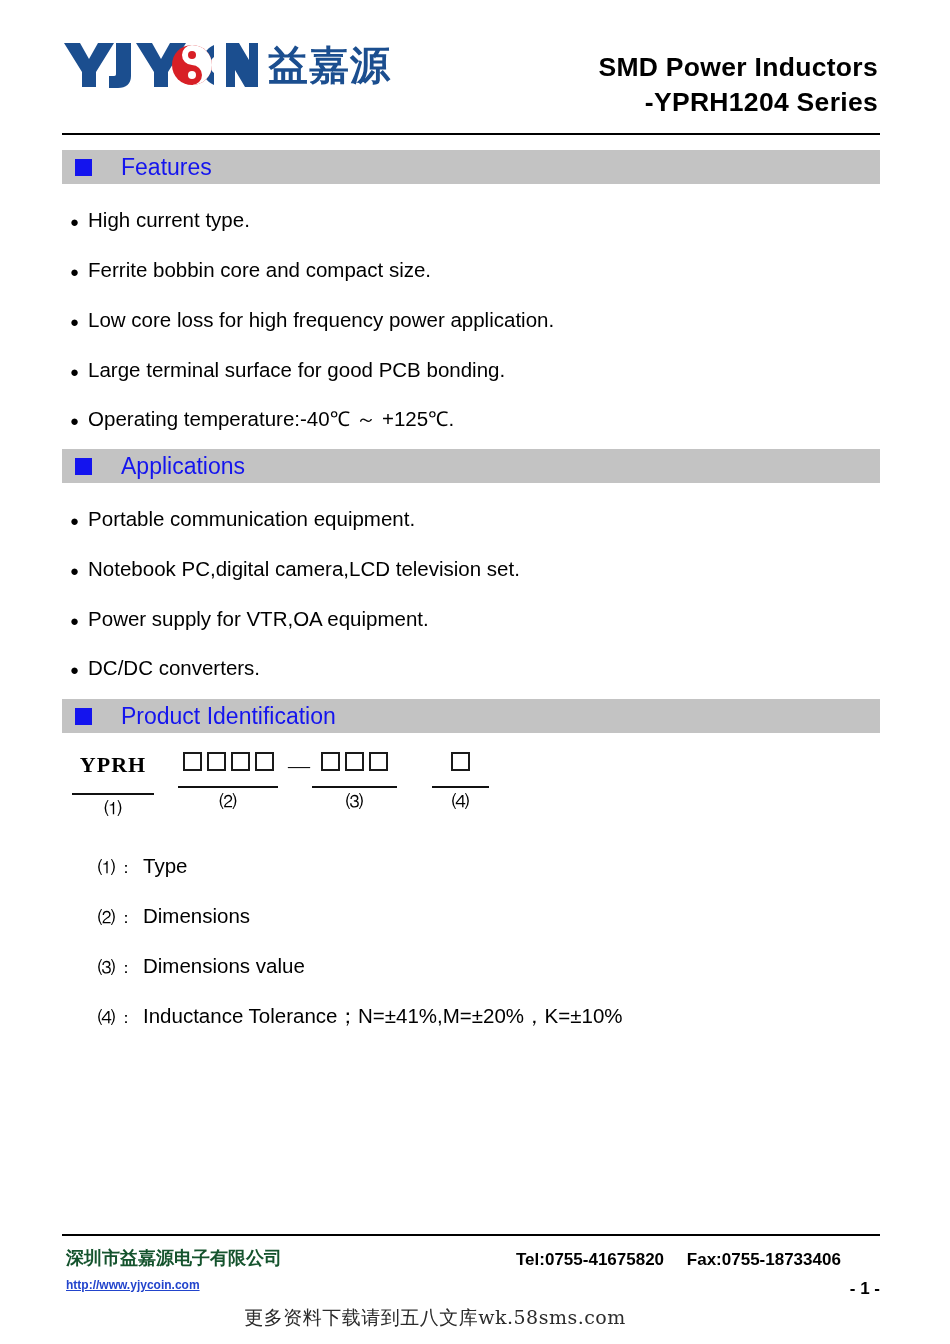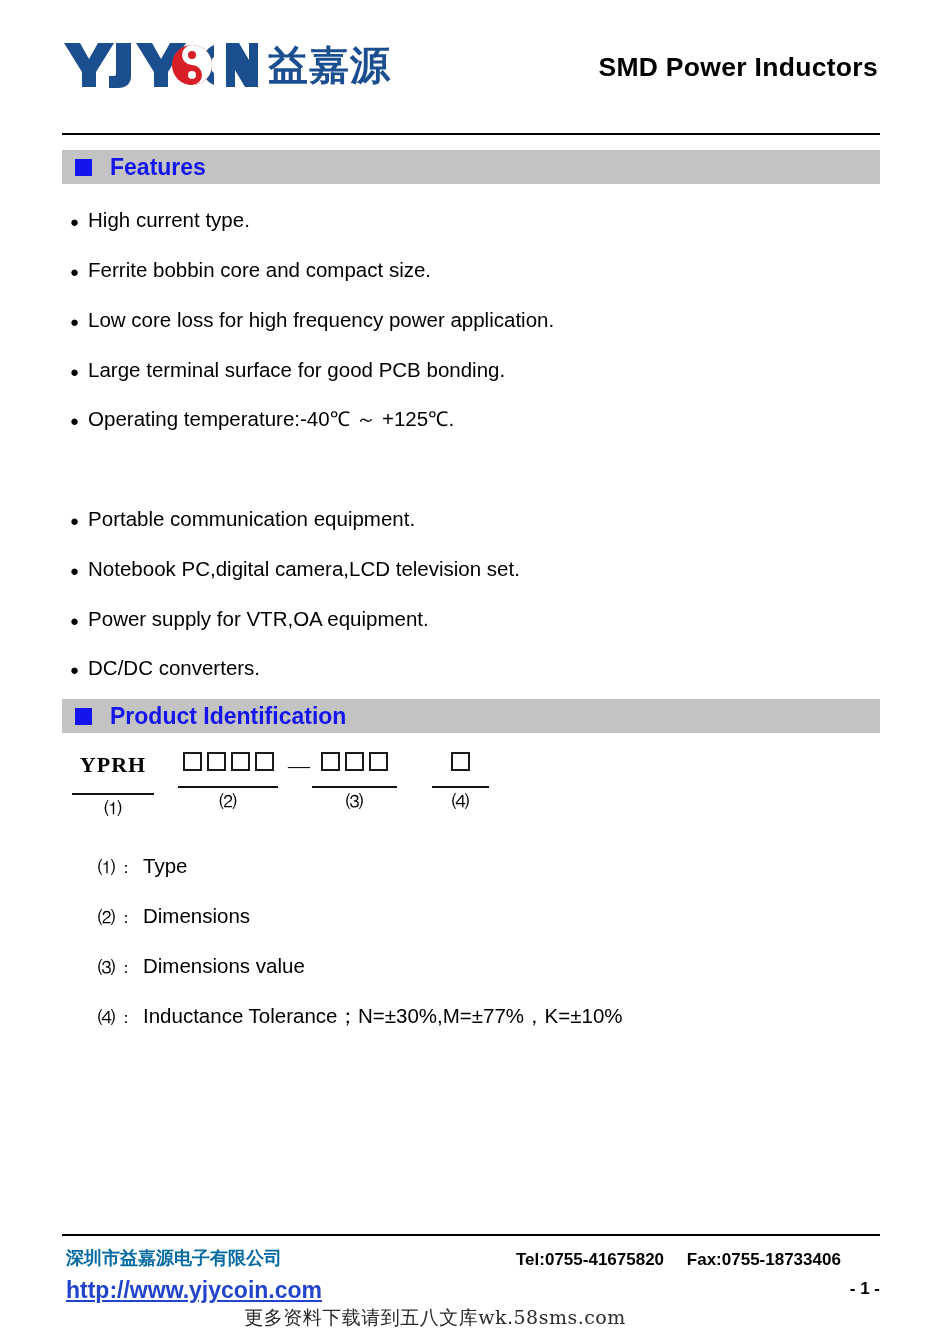--- a/index.html
+++ b/index.html
@@ -85,22 +85,22 @@
   .section-square {
     width: 17px;
     height: 17px;
     background: #1414ee;
     margin-left: 13px;
     flex: none;
   }
   .section-title {
     color: #1414ee;
     font-size: 23px;
-    font-weight: bold;
-    margin-left: 18px;
+    font-weight: normal;
+    margin-left: 29px;
     line-height: 1;
     white-space: nowrap;
   }
 
   
   .bullet-row {
     position: absolute;
     left: 70px;
     display: flex;
     align-items: baseline;
@@ -202,27 +202,27 @@
     border-top: 2.5px solid #000;
   }
   .footer-company {
     position: absolute;
     left: 66px;
     top: 1249px;
     font-family: "DejaVu Sans", sans-serif;
     font-size: 18px;
     font-weight: bold;
     line-height: 1;
-    color: #0369a1;
+    color: #14532d;
   }
   .footer-url {
     position: absolute;
     left: 66px;
     top: 1279px;
-    font-size: 23px;
+    font-size: 12px;
     font-weight: bold;
     color: #2244cc;
     text-decoration: underline;
     line-height: 1;
   }
   .footer-contact {
     position: absolute;
     left: 516px;
     top: 1251px;
     font-size: 17px;
@@ -281,20 +281,21 @@
         <circle cx="130" cy="26" r="20" fill="#d81f26"></circle>
         <path d="M130 6 a20 20 0 0 1 0 40 a10 10 0 0 0 0 -20 a10 10 0 0 1 0 -20 z" fill="#ffffff"></path>
         <circle cx="130" cy="16" r="4" fill="#d81f26"></circle>
         <circle cx="130" cy="36" r="4" fill="#ffffff"></circle>
       </svg>
       <span class="logo-cn">益嘉源</span>
     </div>
 
     <div class="header-title">
       <div class="line1">SMD Power Inductors</div>
+      <div class="line2">-YPRH1204 Series</div>
     </div>
   </div>
   <div class="header-rule"></div>
 
   <div class="section-bar" style="top:150px;">
     <span class="section-square"></span>
     <span class="section-title">Features</span>
   </div>
 
   <div class="bullet-row" style="top:210px;">
@@ -311,20 +312,24 @@
   </div>
   <div class="bullet-row" style="top:360px;">
     <span class="bullet-dot">●</span>
     <span class="bullet-text">Large terminal surface for good PCB bonding.</span>
   </div>
   <div class="bullet-row" style="top:409px;">
     <span class="bullet-dot">●</span>
     <span class="bullet-text">Operating temperature:-40℃ ～ +125℃.</span>
   </div>
 
+  <div class="section-bar" style="top:449px;">
+    <span class="section-square"></span>
+    <span class="section-title">Applications</span>
+  </div>
 
   <div class="bullet-row" style="top:509px;">
     <span class="bullet-dot">●</span>
     <span class="bullet-text">Portable communication equipment.</span>
   </div>
   <div class="bullet-row" style="top:559px;">
     <span class="bullet-dot">●</span>
     <span class="bullet-text">Notebook PC,digital camera,LCD television set.</span>
   </div>
   <div class="bullet-row" style="top:609px;">
@@ -391,21 +396,21 @@
     <span class="legend-text">Dimensions</span>
   </div>
   <div class="legend-row" style="top:956px;">
     <span class="legend-num">⑶</span>
     <span class="legend-colon">：</span>
     <span class="legend-text">Dimensions value</span>
   </div>
   <div class="legend-row" style="top:1006px;">
     <span class="legend-num">⑷</span>
     <span class="legend-colon">：</span>
-    <span class="legend-text">Inductance Tolerance；N=±30%,M=±77%，K=±10%</span>
+    <span class="legend-text">Inductance Tolerance；N=±41%,M=±20%，K=±10%</span>
   </div>
 
   <div class="footer-rule"></div>
   <div class="footer-company">深圳市益嘉源电子有限公司</div>
   <a class="footer-url" href="#">http://www.yjycoin.com</a>
   <div class="footer-contact">
     <span>Tel:0755-41675820</span>
     <span class="fax">Fax:0755-18733406</span>
   </div>
   <div class="footer-page">- 1 -</div>

